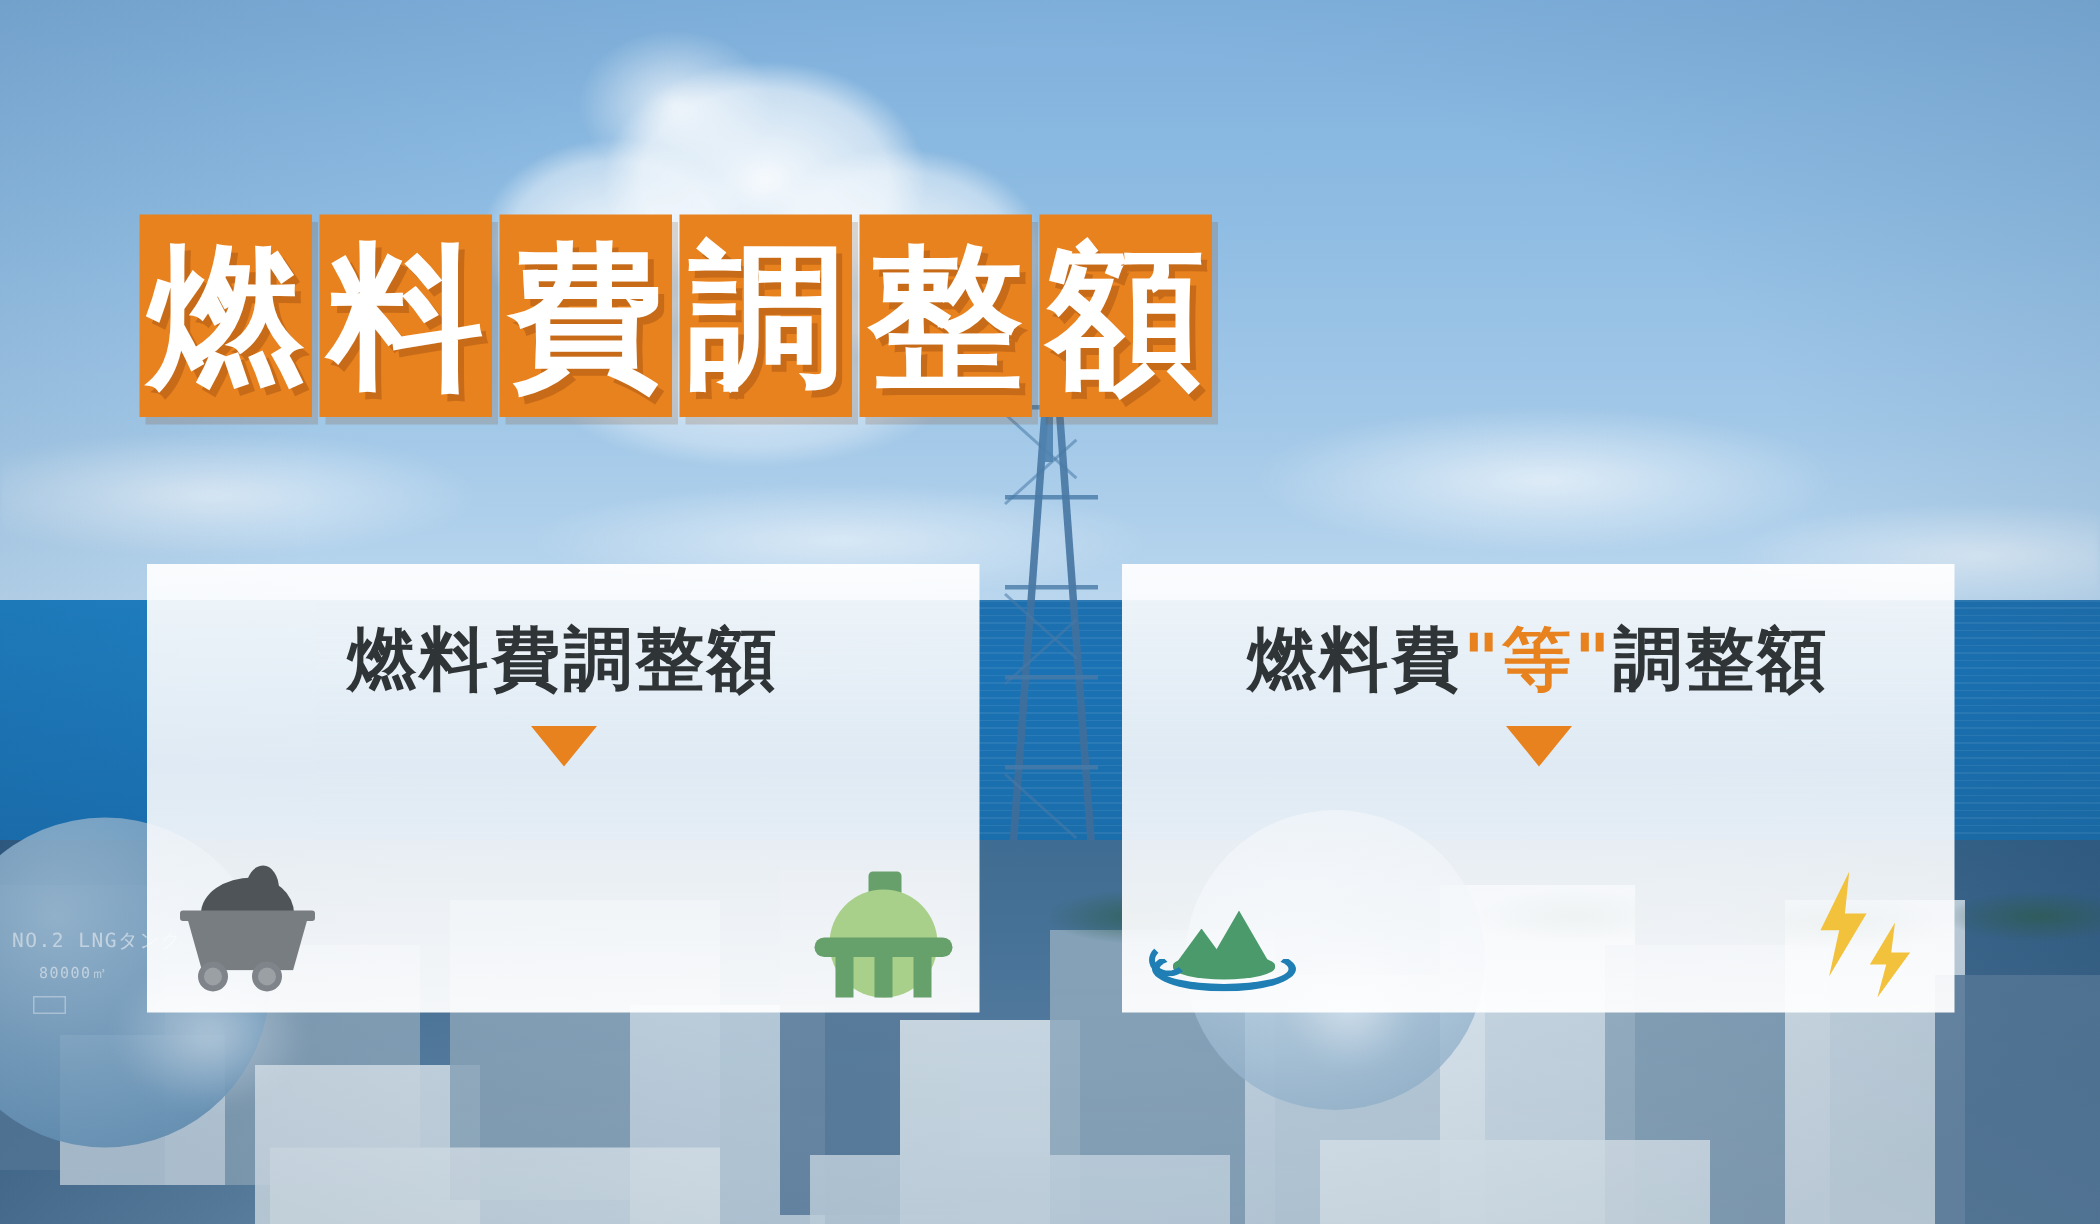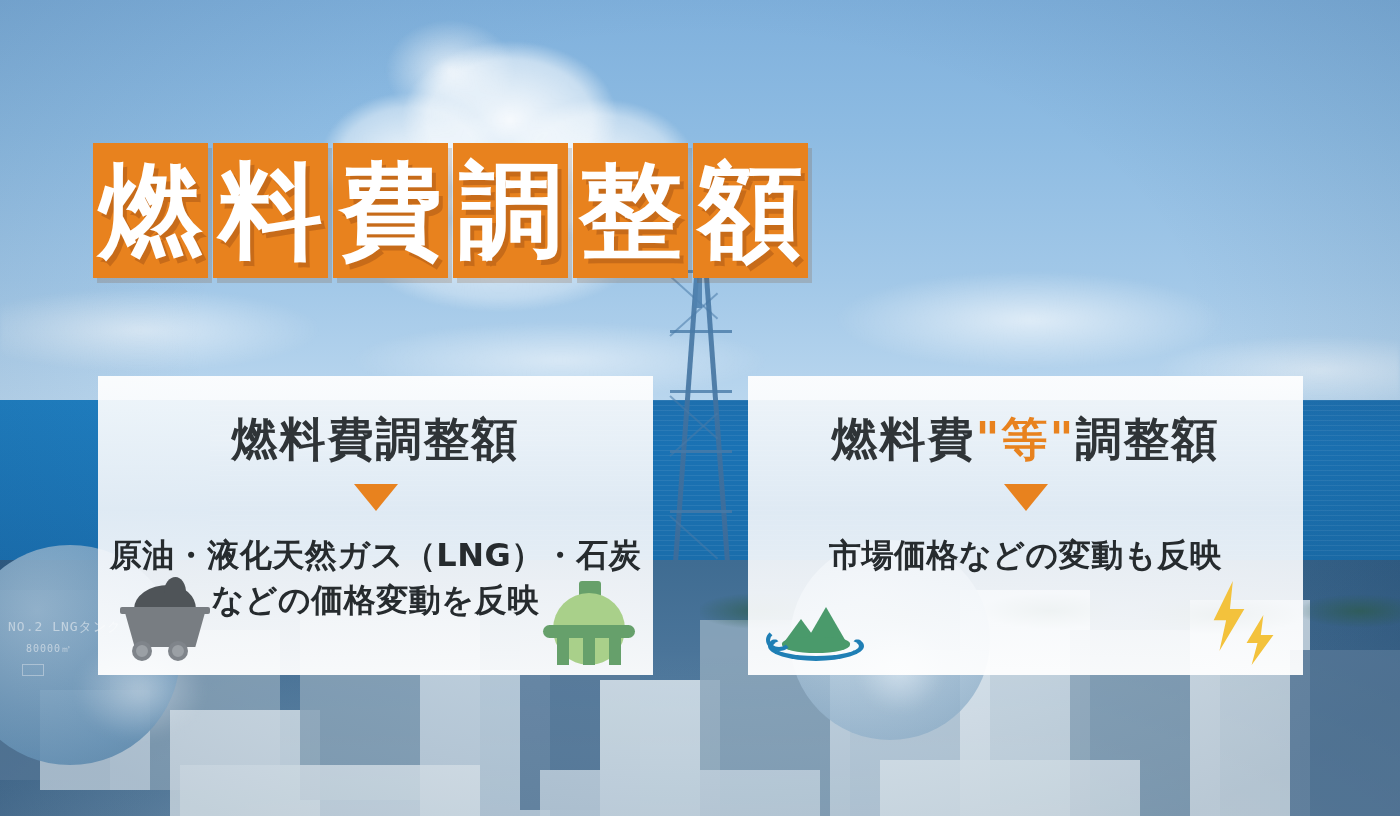--- a/index.html
+++ b/index.html
@@ -390,24 +390,20 @@
       </div>
   </div>
 
   <div class="cards">
 
     <div class="card left">
       <div class="card-head">
         <span>燃料費調整額</span>
       </div>
       <div class="arrow"></div>
-      <div class="card-body">
-        <span class="ln">原油・液化天然ガス（LNG）・石炭</span>
-        <span class="ln">などの価格変動を反映</span>
-      </div>
 
       <div class="ico coal-cart">
         <div class="coal-heap"></div>
         <div class="cart-rim"></div>
         <div class="cart-body"></div>
         <div class="wheel w1"></div>
         <div class="wheel w2"></div>
       </div>
 
       <div class="ico gas-tank">
@@ -417,21 +413,20 @@
         <div class="gt-leg l2"></div>
         <div class="gt-leg l3"></div>
         <div class="gt-belt"></div>
       </div>
     </div>
 
     <div class="card right">
       <div class="card-head"><span>燃料費</span><span class="quo">"</span><span class="tou">等</span><span class="quo">"</span><span>調整額</span></div>
       <div class="arrow"></div>
       <div class="card-body">
-        <span class="ln">市場価格などの変動も反映</span>
       </div>
 
       <div class="ico island">
         <div class="isl-hill small"></div>
         <div class="isl-hill big"></div>
         <div class="isl-base"></div>
         <div class="isl-water"></div>
         <div class="isl-wave"></div>
       </div>
 

